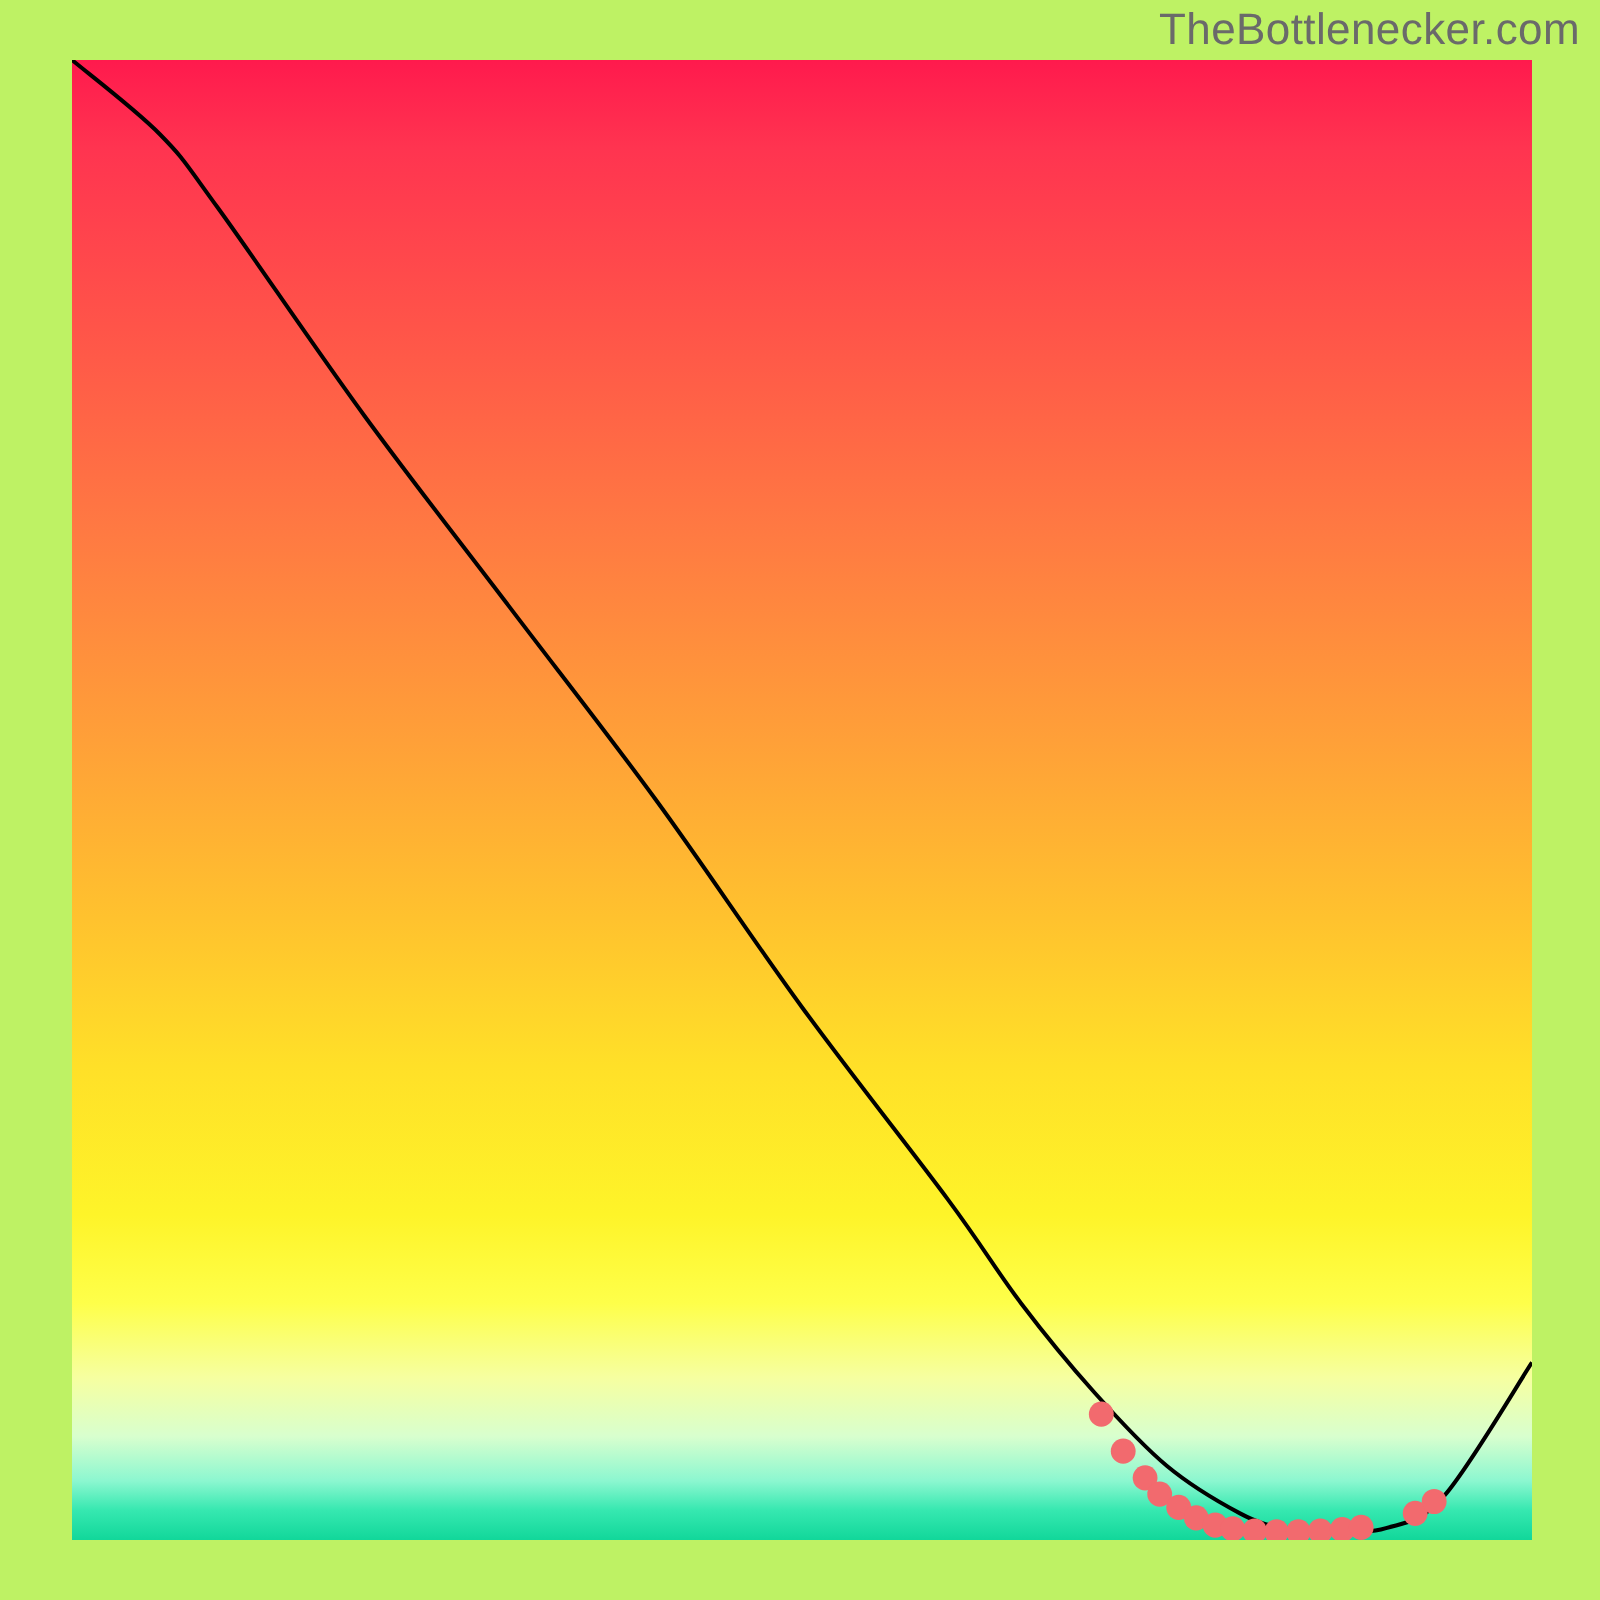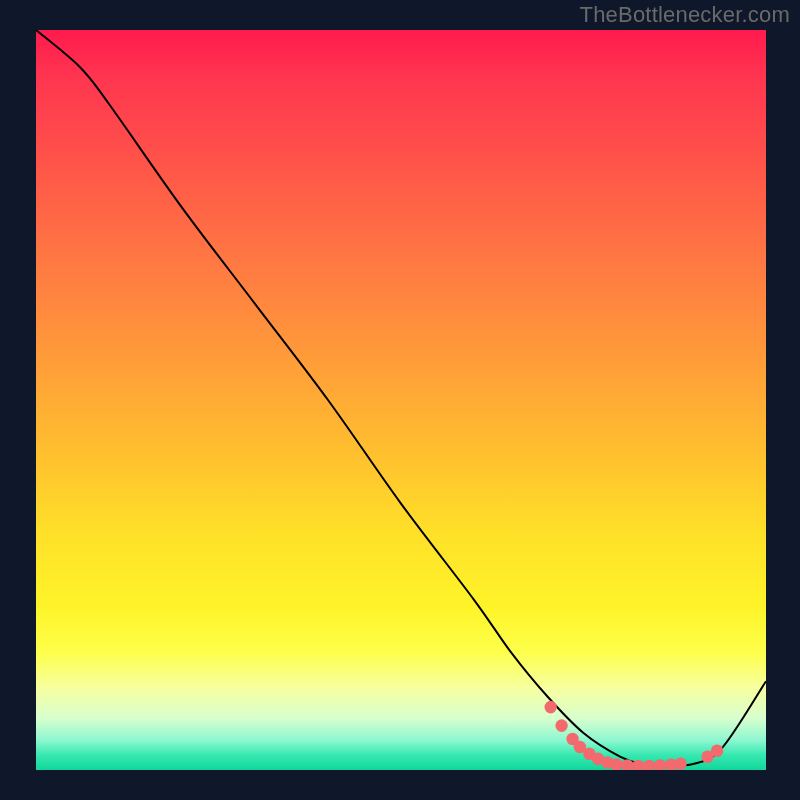--- a/index.html
+++ b/index.html
@@ -8,21 +8,21 @@
     width: 800px;
     height: 800px;
     background: #000000;
     overflow: hidden;
     font-family: Arial, Helvetica, sans-serif;
   }
   .outer {
     position: relative;
     width: 800px;
     height: 800px;
-    background: #0f172a;
+    background: #bef264;
   }
   .attribution {
     position: absolute;
     top: 2px;
     right: 10px;
     color: #6a6a6a;
     font-size: 22px;
     font-weight: 400;
     letter-spacing: 0.2px;
     z-index: 20;

